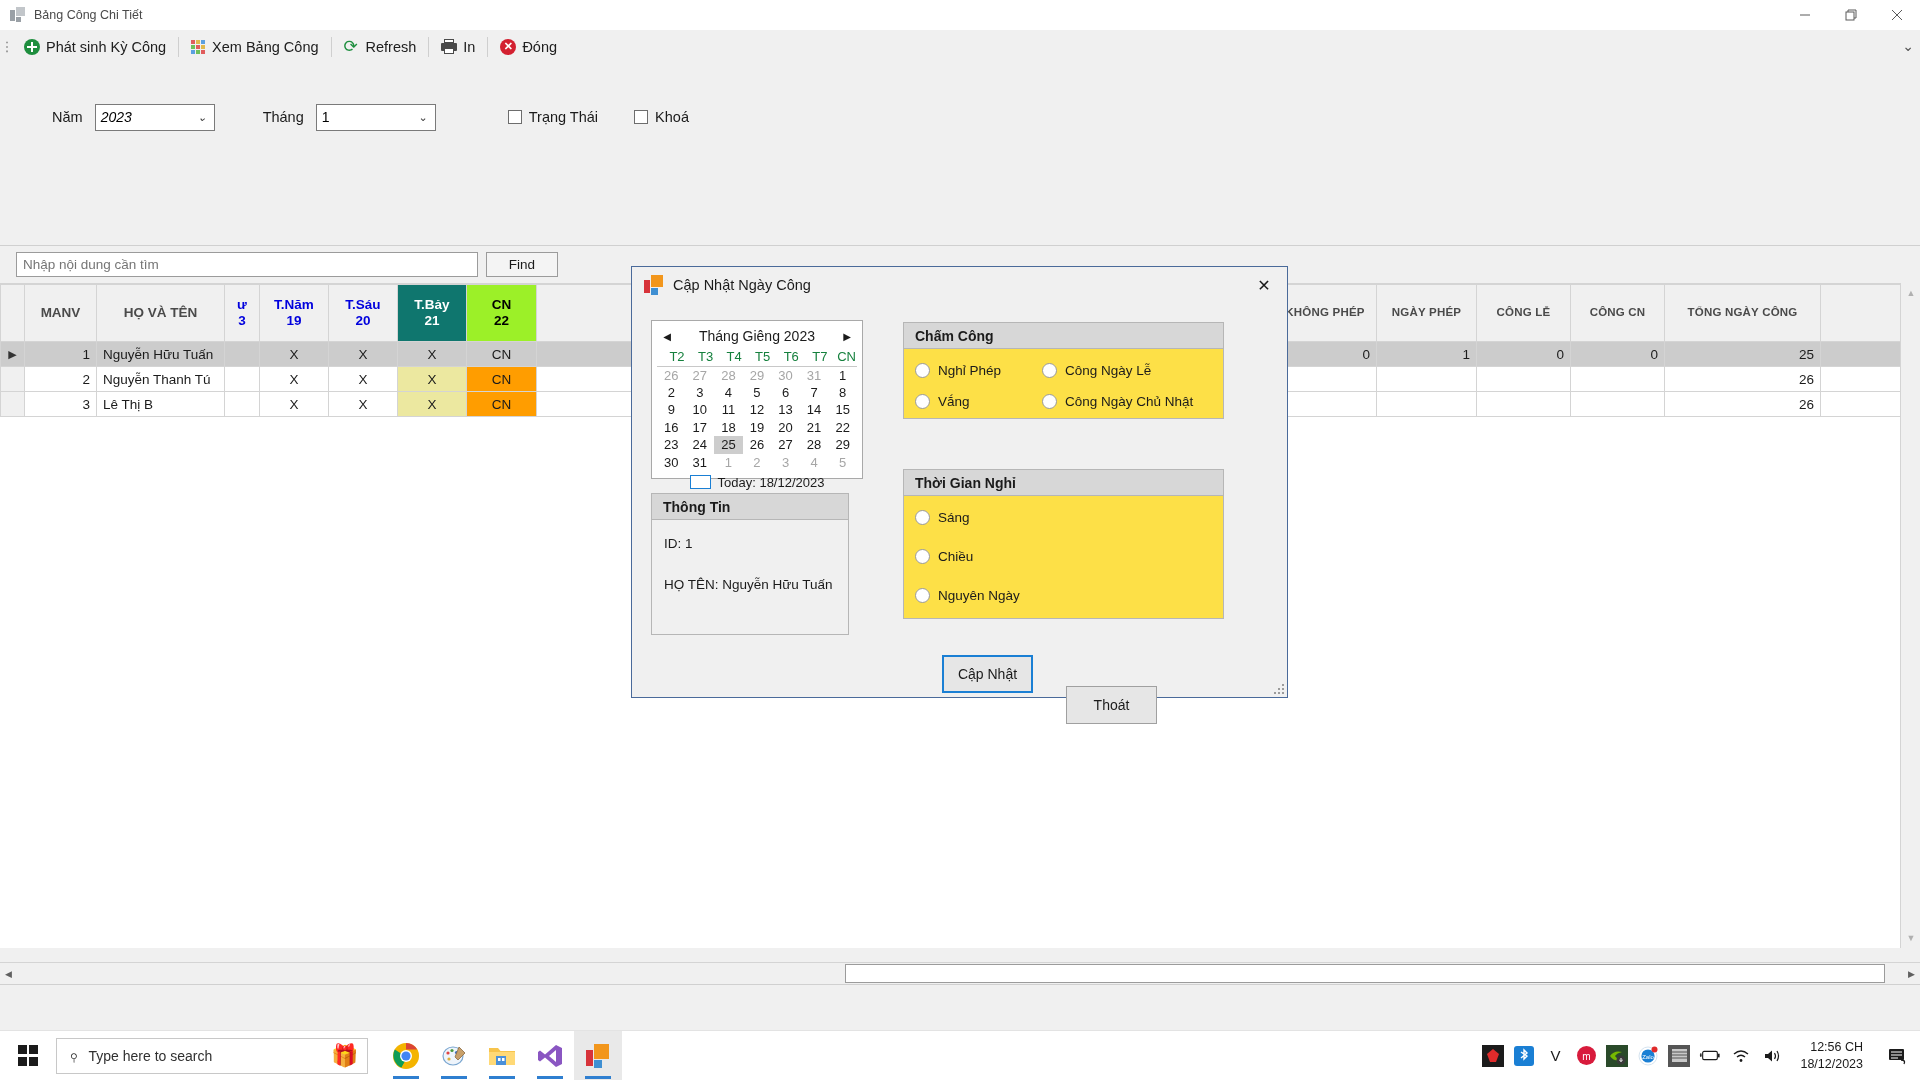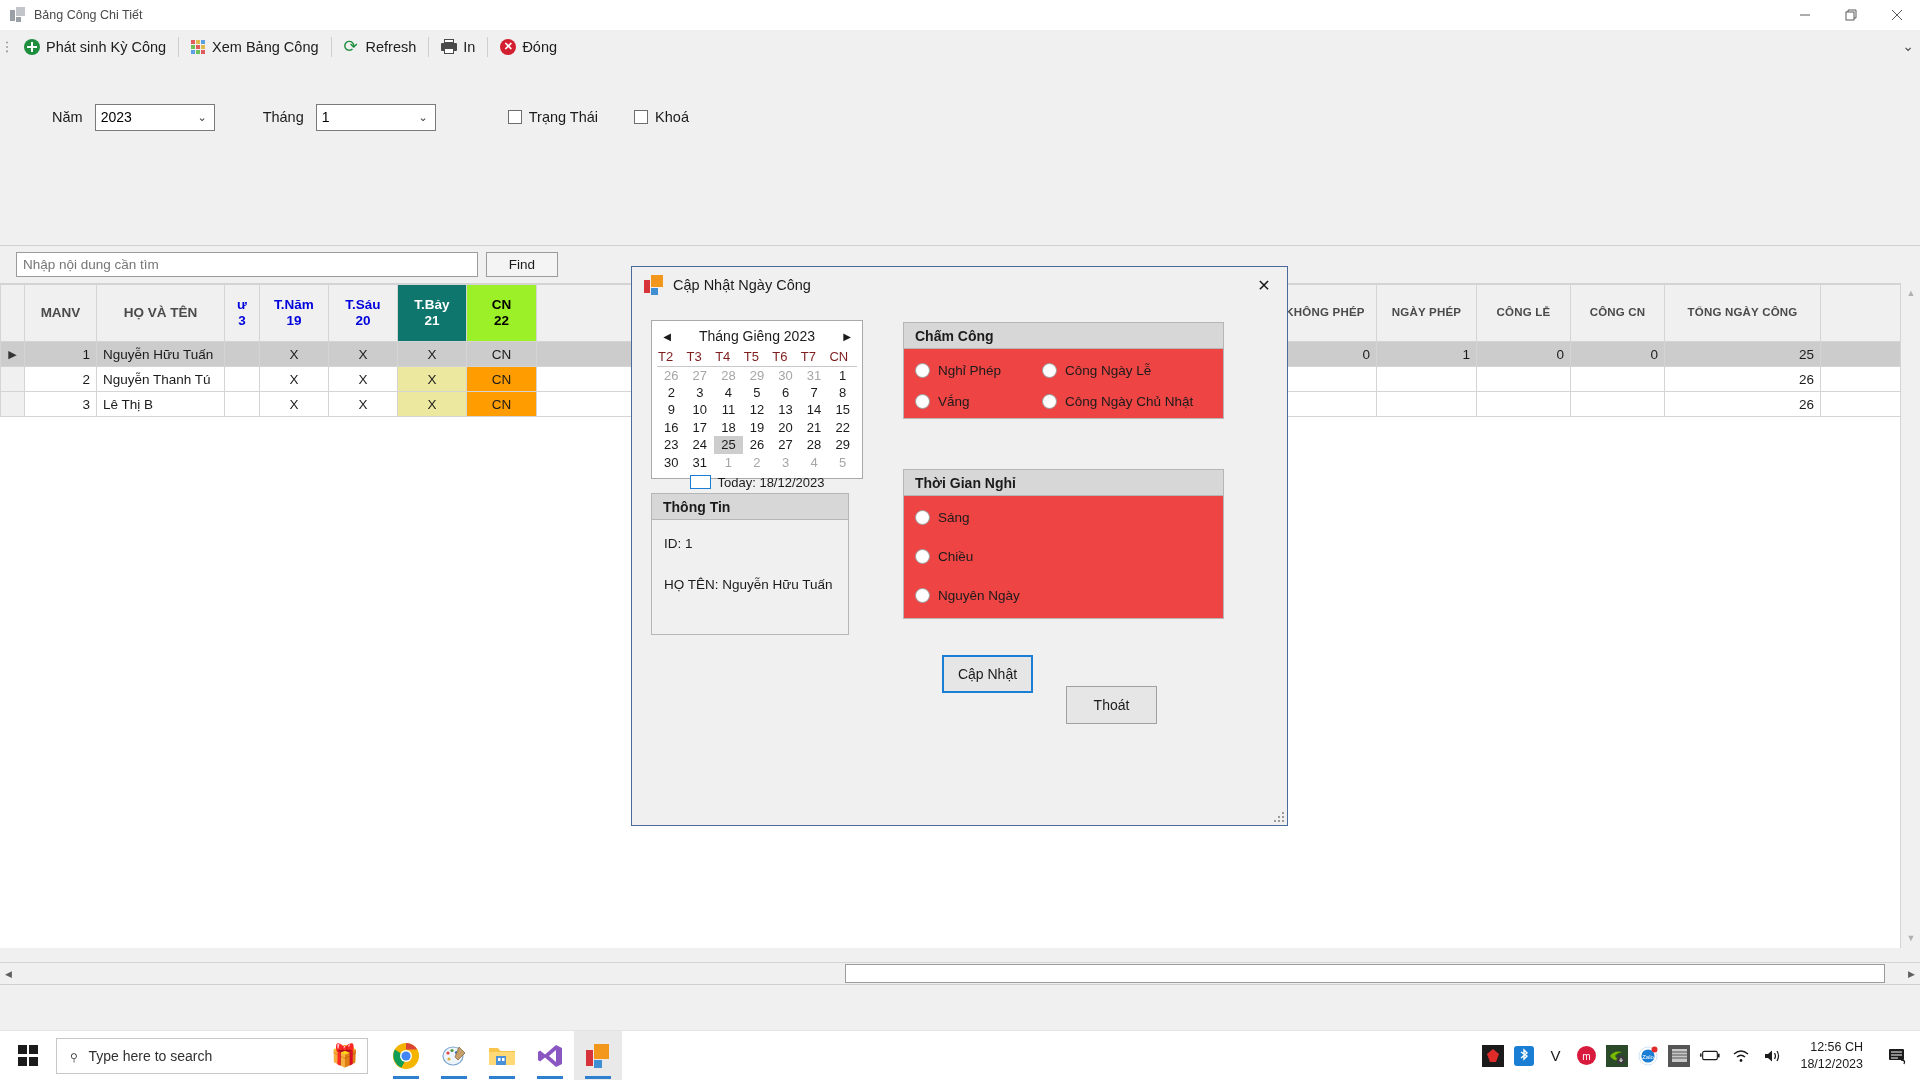--- a/index.html
+++ b/index.html
@@ -190,21 +190,21 @@
   }
   #hscroll .harrow { width: 17px; height: 20px; display:flex; align-items:center; justify-content:center; color:#606060; font-size:9px; }
   #hscroll .thumb {
     position:absolute; left: 845px; top: 1px; width: 1040px; height: 19px;
     background: #ffffff; border: 1px solid #9b9b9b;
   }
 
   
   #dialog {
     position: absolute; left: 631px; top: 266px;
-    width: 657px; height: 560px;
+    width: 657px; height: 432px;
     background: #f0f0f0;
     border: 1px solid #4a6a9a;
     box-shadow: 0 0 0 0 rgba(0,0,0,0);
   }
   #dlg-title {
     position: absolute; left:0; top: 0; width: 100%; height: 36px;
     display: flex; align-items: center;
   }
   #dlg-icon { width: 20px; height: 20px; margin-left: 12px; margin-right: 9px; position: relative; }
   #dlg-icon .r { position:absolute; left:0; top:5px; width:6px; height:13px; background:#d7333a; }
@@ -225,36 +225,36 @@
   #calendar {
     position: absolute; left: 19px; top: 53px;
     width: 212px; height: 159px;
     background: #ffffff; border: 1px solid #a9a9a9;
     padding: 4px 5px 0 5px;
   }
   #cal-head { display:flex; align-items:center; justify-content:space-between; height: 22px; padding: 0 3px; }
   #cal-title { font-size: 14px; color: #1b1b1b; }
   .cal-nav { font-size: 10px; color: #1b1b1b; width: 14px; text-align:center; }
   table.cal { width: 100%; border-collapse: collapse; table-layout: fixed; }
-  table.cal th { font-size: 13px; color: #7f1d1d; font-weight: normal; height: 19px; text-align: left;
+  table.cal th { font-size: 13px; color: #15803d; font-weight: normal; height: 19px; text-align: right;
                  border-bottom: 1px solid #c8c8c8; }
   table.cal td { font-size: 13px; color: #1b1b1b; height: 17.5px; text-align: center; }
   table.cal td.oth { color: #a6a6a6; }
   table.cal td.selday { background: #cdcdcd; }
   #cal-today { display:flex; align-items:center; justify-content:center; gap:7px; height:22px;text-align:center; }
   #cal-today .sw { width: 21px; height: 14px; border: 1.5px solid #1a7fd4; background:#fff; }
   #cal-today span { font-size: 13px; color:#1b1b1b; }
 
   .gb-outer { position:absolute; }
   .gb-head {
     height: 26px; background: #d7d7d7; border: 1px solid #b6b6b6; border-bottom:none;
     display:flex; align-items:center; padding-left: 11px;
     font-size: 14px; font-weight: bold; color: #1b1b1b;
   }
-  .gb-body { background: #ef4444; border: 1px solid #b6b6b6; }
+  .gb-body { background: #fde047; border: 1px solid #b6b6b6; }
 
   .radio-row { display: flex; align-items: center; gap: 8px; font-size: 13.5px; color: #1b1b1b; }
   .radio { width: 15px; height: 15px; border-radius: 50%; border: 1.3px solid #9a9a9a; background: #fff; flex: 0 0 auto; }
 
   
   .dbtn {
     position: absolute; height: 38px; width: 91px;
     font-size: 14px; color: #1b1b1b;
     background: #e6e6e6; border: 1px solid #a0a0a0;
     display: flex; align-items: center; justify-content: center;
@@ -364,21 +364,21 @@
     <div class="tb-item">
       <span class="ic ic-close-red">✕</span>
       <span>Đóng</span>
     </div>
 
     <div id="toolbar-overflow">⌄</div>
   </div>
 
   <div id="filter-row">
     <div class="flabel nowrap" style="margin-left:52px;">Năm</div>
-    <div class="wf-combo" style="width:120px; margin-left:12px;">
+    <div class="wf-combo" style="width:120px; margin-left:12px;font-style:italic;">
       <span>2023</span>
       <span class="chev">⌄</span>
     </div>
 
     <div class="flabel nowrap" style="margin-left:48px;">Tháng</div>
     <div class="wf-combo" style="width:120px; margin-left:12px;">
       <span>1</span>
       <span class="chev">⌄</span>
     </div>
 

